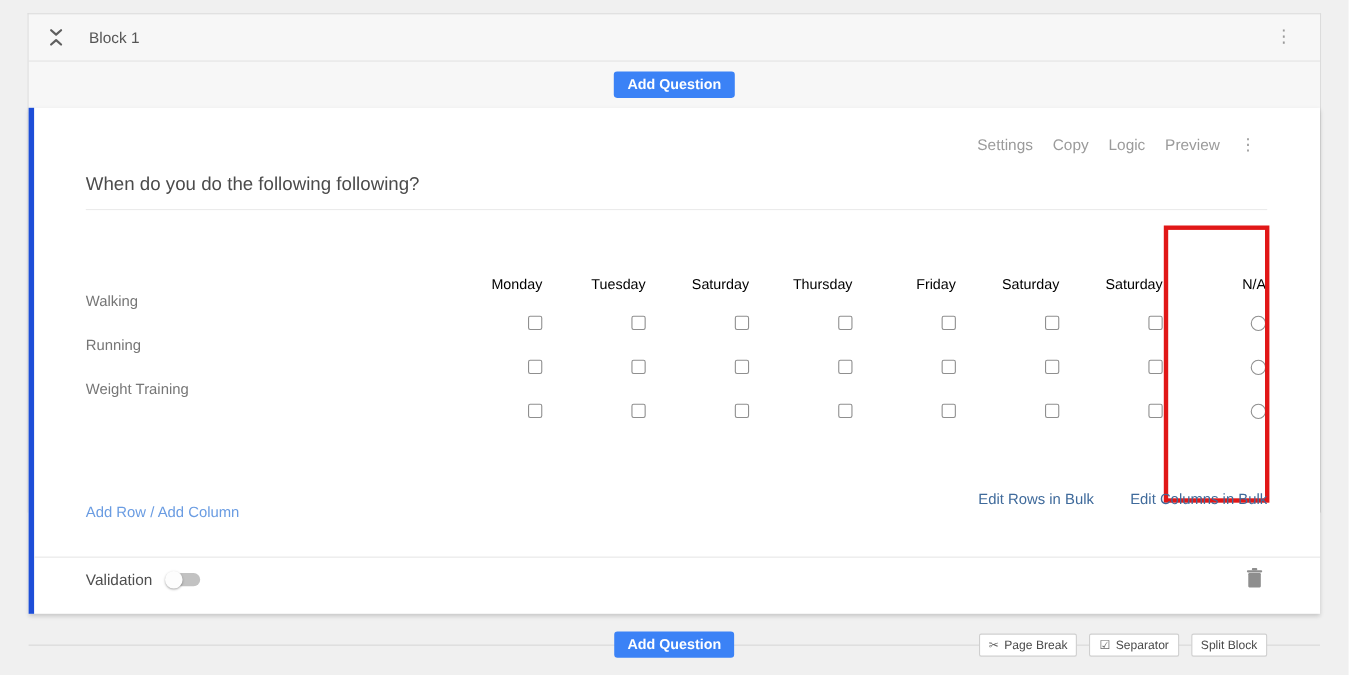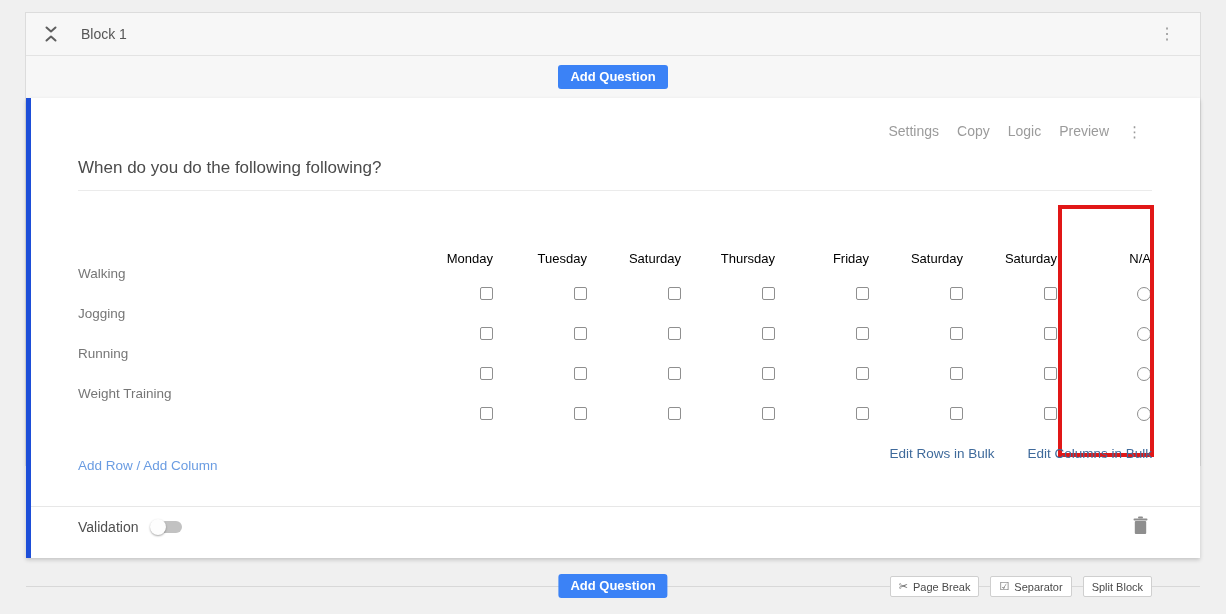--- a/index.html
+++ b/index.html
@@ -261,31 +261,20 @@
             <div class="matrix-cell"><span class="checkbox"></span></div>
             <div class="matrix-cell"><span class="checkbox"></span></div>
             <div class="matrix-cell"><span class="checkbox"></span></div>
             <div class="matrix-cell"><span class="checkbox"></span></div>
             <div class="matrix-cell"><span class="checkbox"></span></div>
             <div class="matrix-cell"><span class="checkbox"></span></div>
             <div class="matrix-cell"><span class="checkbox"></span></div>
             <div class="matrix-cell"><span class="radio"></span></div>
           </div>
           <div class="matrix-row">
-            <div class="matrix-label-cell">Jogging</div>
-            <div class="matrix-cell"><span class="checkbox"></span></div>
-            <div class="matrix-cell"><span class="checkbox"></span></div>
-            <div class="matrix-cell"><span class="checkbox"></span></div>
-            <div class="matrix-cell"><span class="checkbox"></span></div>
-            <div class="matrix-cell"><span class="checkbox"></span></div>
-            <div class="matrix-cell"><span class="checkbox"></span></div>
-            <div class="matrix-cell"><span class="checkbox"></span></div>
-            <div class="matrix-cell"><span class="radio"></span></div>
-          </div>
-          <div class="matrix-row">
             <div class="matrix-label-cell">Running</div>
             <div class="matrix-cell"><span class="checkbox"></span></div>
             <div class="matrix-cell"><span class="checkbox"></span></div>
             <div class="matrix-cell"><span class="checkbox"></span></div>
             <div class="matrix-cell"><span class="checkbox"></span></div>
             <div class="matrix-cell"><span class="checkbox"></span></div>
             <div class="matrix-cell"><span class="checkbox"></span></div>
             <div class="matrix-cell"><span class="checkbox"></span></div>
             <div class="matrix-cell"><span class="radio"></span></div>
           </div>

